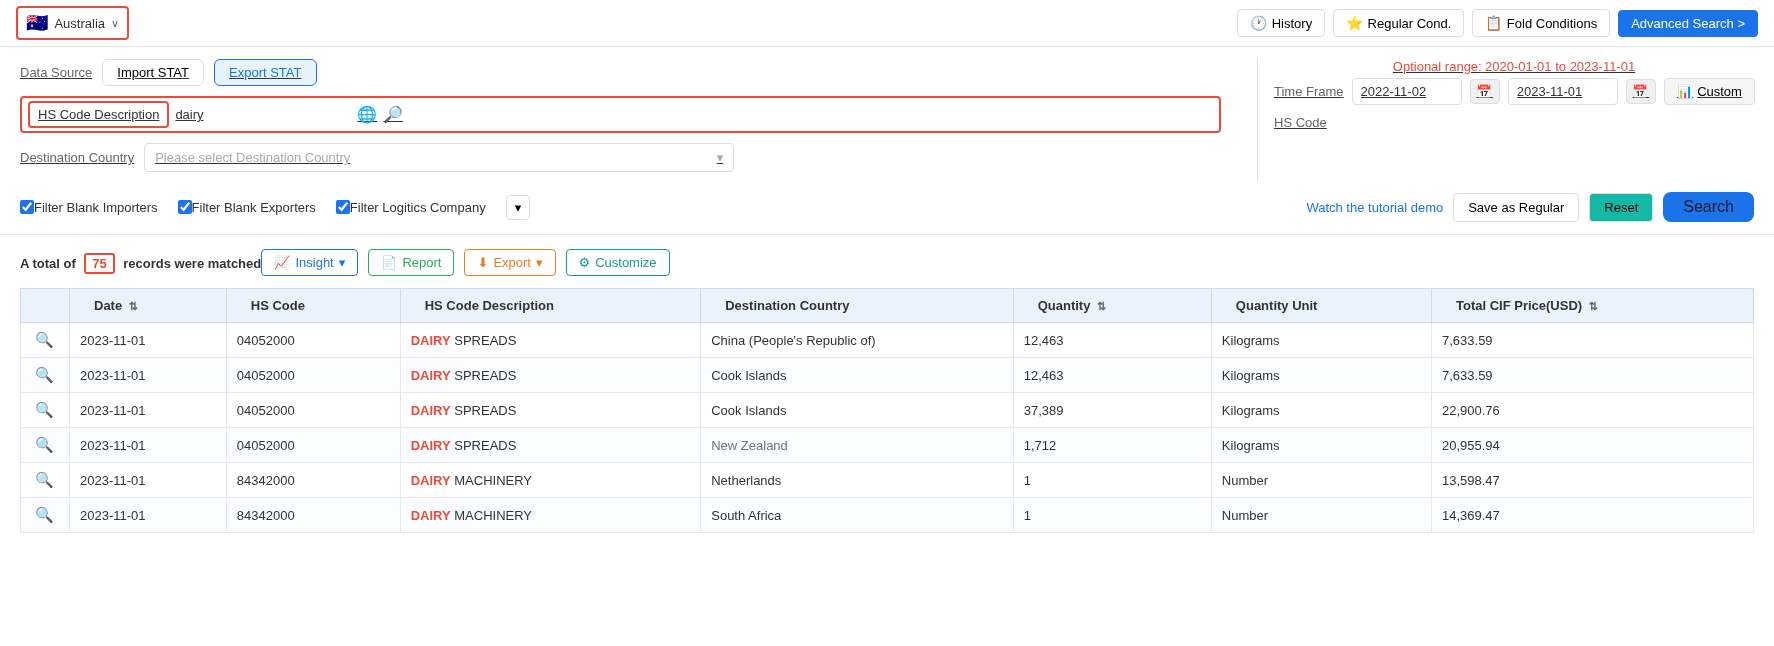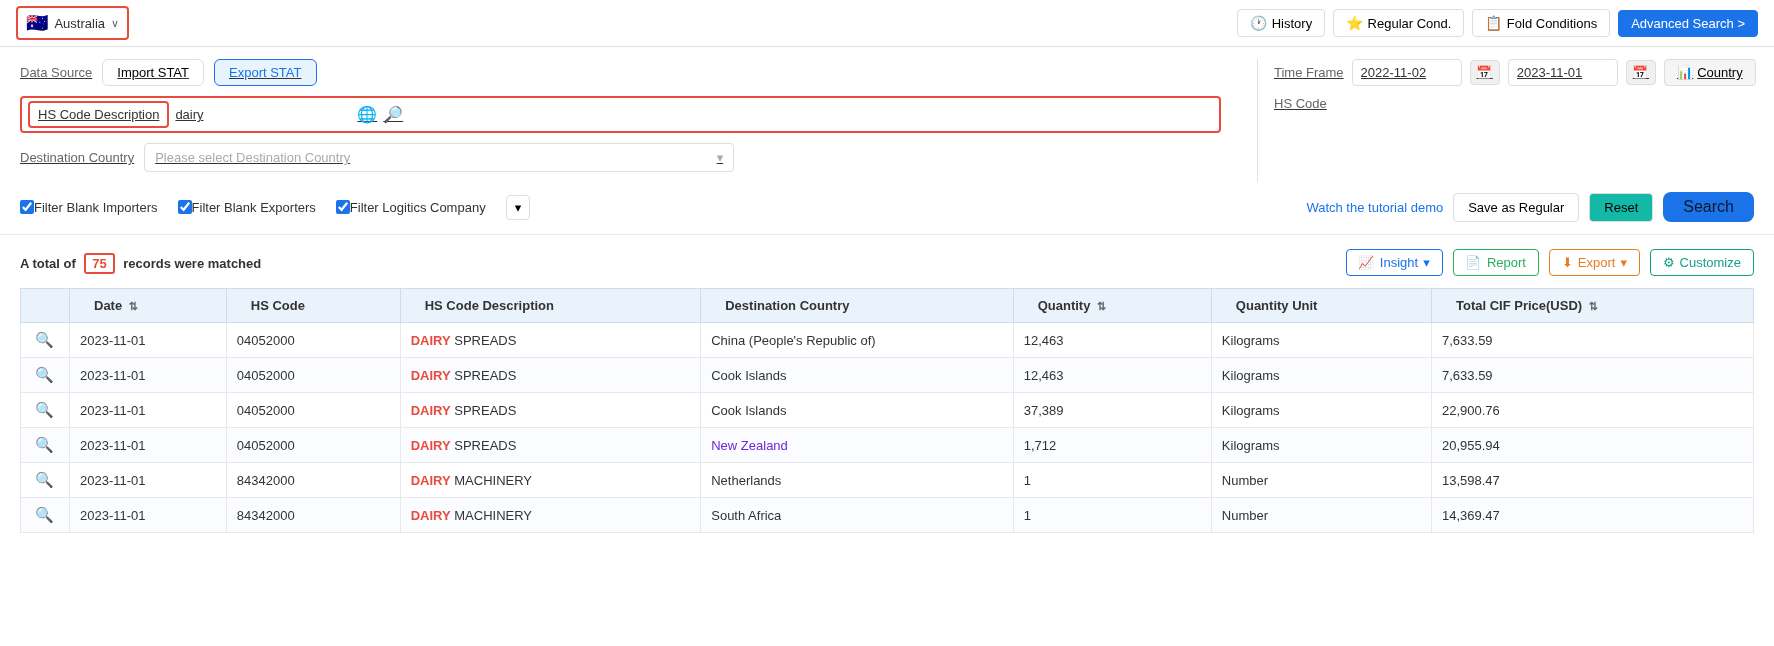--- a/index.html
+++ b/index.html
@@ -229,21 +229,20 @@
       cursor: pointer;
     }
 
     
     .results-area {
       padding: 14px 20px 0 20px;
     }
     .results-header {
       display: flex;
       align-items: center;
-      justify-content: space-between;
       margin-bottom: 12px;
     }
     .results-count {
       font-size: 16px;
       font-weight: 600;
       color: #333;
     }
     .results-count .count {
       color: #e74c3c;
       border: 2px solid #e74c3c;
@@ -364,30 +363,34 @@
         <div class="dest-select">
           <span>Please select Destination Country</span>
           <span>▾</span>
         </div>
       </div>
     </div>
 
     <div class="divider"></div>
 
     <div class="search-right">
+      <div class="optional-range">
+        <span>Optional range:</span>
+        <span>2020-01-01 to 2023-11-01</span>
+      </div>
 
       <div class="time-frame-row search-row">
         <span class="label">Time Frame</span>
         <input class="date-input" type="text" value="2022-11-02" style="">
         <span class="cal-icon">📅</span>
         <input class="date-input" type="text" value="2023-11-01" style="">
         <span class="cal-icon">📅</span>
         <button class="custom-btn">
           <span>📊</span>
-          <span>Country</span>
+          <span>Custom</span>
         </button>
       </div>
 
       <div class="search-row">
         <span class="label">HS Code</span>
       </div>
     </div>
   </div>
 
   <div class="filter-row">
@@ -485,21 +488,21 @@
           <td>Cook Islands</td>
           <td>37,389</td>
           <td>Kilograms</td>
           <td>22,900.76</td>
         </tr>
         <tr>
           <td style="text-align: center;"><span style="color:#1a73e8;cursor:pointer;font-size:15px;">🔍</span></td>
           <td>2023-11-01</td>
           <td>04052000</td>
           <td><span style="color:#e74c3c;font-weight:600;">DAIRY</span> SPREADS</td>
-          <td><span style="color:#6d28d9;cursor:pointer;">New Zealand</span></td>
+          <td><span style="color:#737373;cursor:pointer;">New Zealand</span></td>
           <td>1,712</td>
           <td>Kilograms</td>
           <td>20,955.94</td>
         </tr>
         <tr>
           <td style="text-align: center;"><span style="color:#1a73e8;cursor:pointer;font-size:15px;">🔍</span></td>
           <td>2023-11-01</td>
           <td>84342000</td>
           <td><span style="color:#e74c3c;font-weight:600;">DAIRY</span> MACHINERY</td>
           <td>Netherlands</td>

